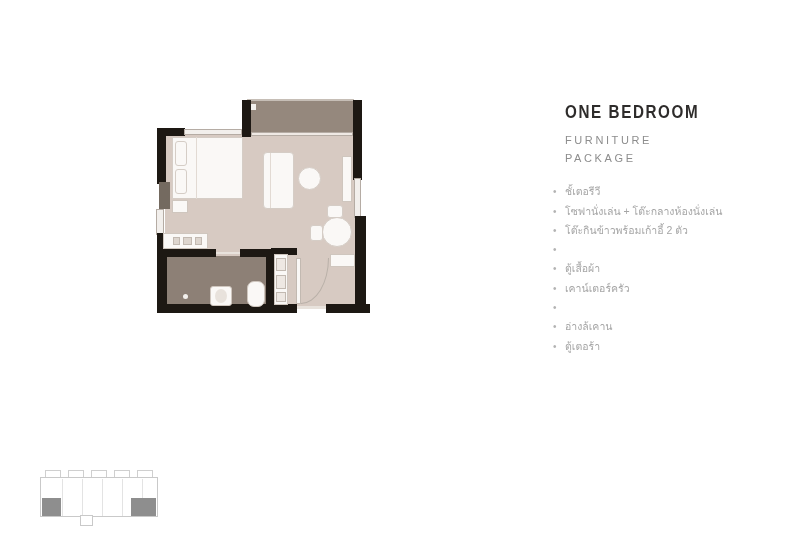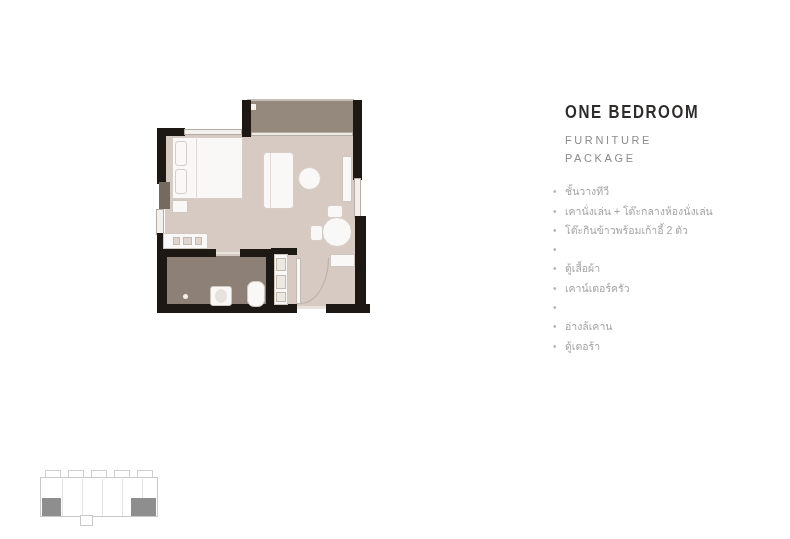--- a/index.html
+++ b/index.html
@@ -109,25 +109,25 @@
 
   <div class="info">
     <h1 class="title">ONE BEDROOM</h1>
     <div class="section">
       <div>FURNITURE</div>
       <div>PACKAGE</div>
     </div>
     <ul class="f-list" id="furniture-list">
         <li>
           <span class="bullet">•</span>
-          <span>ชั้นวางทีวี</span>
+          <span>ชั้เตอรีวี</span>
         </li>
         <li>
           <span class="bullet">•</span>
-          <span>เคานั่งเล่น + โต๊ะกลางห้องนั่งเล่น</span>
+          <span>โซฟานั่งเล่น + โต๊ะกลางห้องนั่งเล่น</span>
         </li>
         <li>
           <span class="bullet">•</span>
           <span>โต๊ะกินข้าวพร้อมเก้าอี้ 2 ตัว</span>
         </li>
         <li>
           <span class="bullet">•</span>
         </li>
         <li>
           <span class="bullet">•</span>

